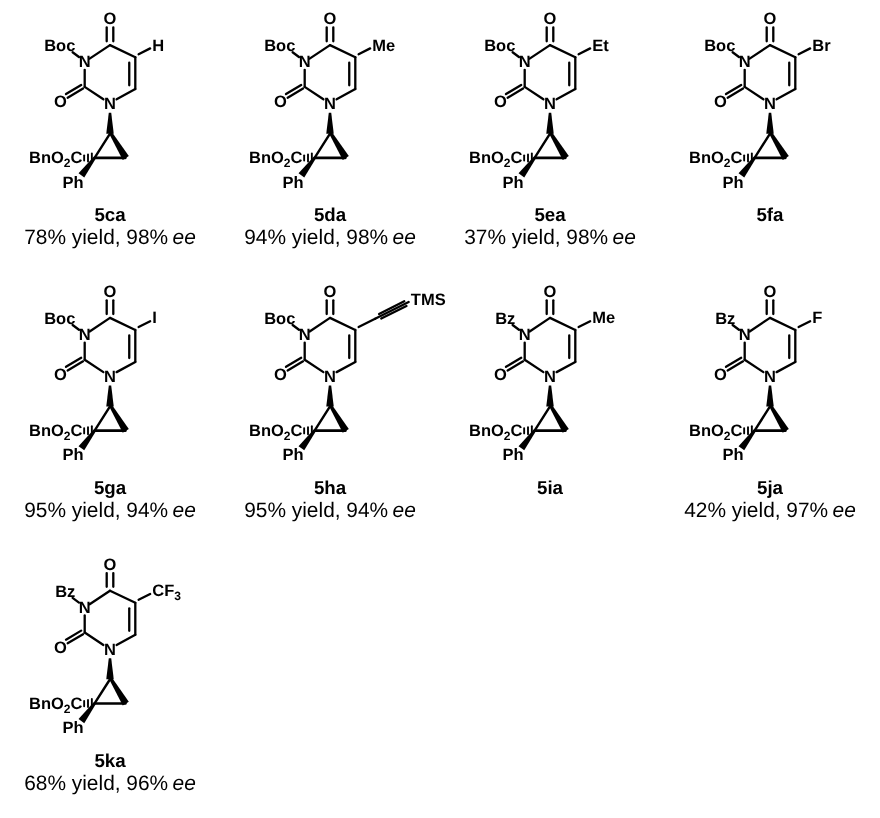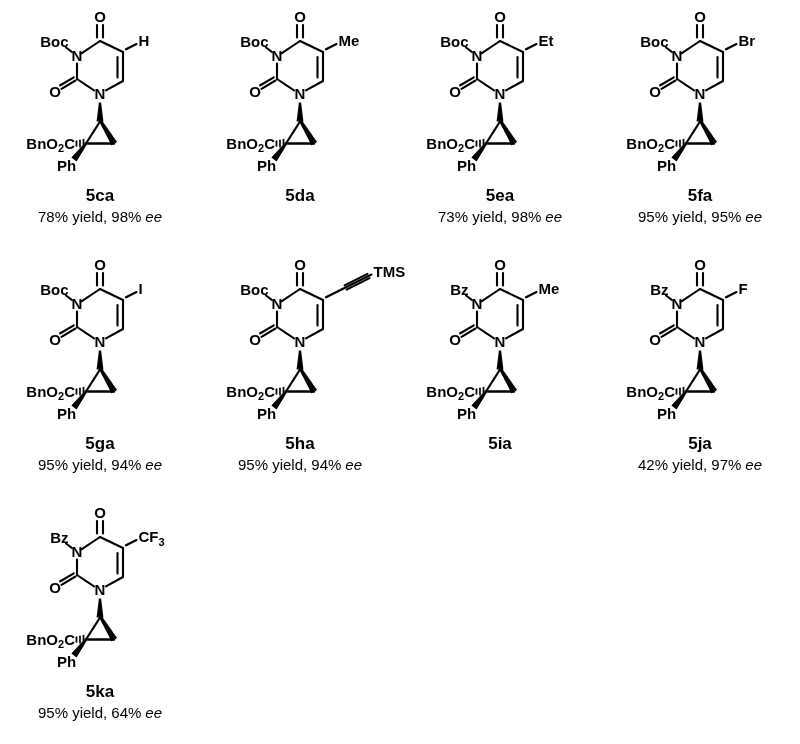--- a/index.html
+++ b/index.html
@@ -30,21 +30,21 @@
   }
   svg.structure .sub{font-size:11px;}
   .cmpd-label{
     font-size:17px;
     font-weight:bold;
     text-align:right;
     margin-top:4px;
     line-height:20px;
   }
   .cmpd-stats{
-    font-size:15px;
+    font-size:19px;
     line-height:21px;
     white-space:nowrap;
   }
   .cmpd-stats .ee{font-style:italic;margin-left:4px;}
 </style>
 </head>
 <body>
 
 <div class="grid">
   <div class="card">
@@ -175,20 +175,23 @@
         <line class="thin" x1="76.5" y1="137.2" x2="76.5" y2="142"></line>
       </g>
 
       <text x="75" y="144.5" text-anchor="end"><tspan>BnO</tspan><tspan class="sub" dy="3.5">2</tspan><tspan dy="-3.5">C</tspan></text>
 
       <polygon points="85,138.7 87,140.3 76.6,157.4 71.4,153.6"></polygon>
       <text x="66.5" y="166.5" text-anchor="middle">Ph</text>
     </svg>
 
     <div class="cmpd-label">5da</div>
+    <div class="cmpd-stats">
+      <span>94% yield, 98%</span><span class="ee">ee</span>
+    </div>
   </div>
 
   <div class="card">
     <svg class="structure" width="200" height="178" viewBox="0 0 200 178" xmlns="http://www.w3.org/2000/svg">
 
       <g>
         <line x1="100" y1="37" x2="123" y2="48"></line>
         <line x1="123" y1="48" x2="123" y2="77"></line>
         <line x1="117.5" y1="53" x2="117.5" y2="73.5"></line>
         <line x1="123" y1="77" x2="106" y2="86.3"></line>
@@ -243,21 +246,21 @@
       </g>
 
       <text x="75" y="144.5" text-anchor="end"><tspan>BnO</tspan><tspan class="sub" dy="3.5">2</tspan><tspan dy="-3.5">C</tspan></text>
 
       <polygon points="85,138.7 87,140.3 76.6,157.4 71.4,153.6"></polygon>
       <text x="66.5" y="166.5" text-anchor="middle">Ph</text>
     </svg>
 
     <div class="cmpd-label">5ea</div>
     <div class="cmpd-stats">
-      <span>73% yield, 98%</span><span class="ee">ee</span>
+      <span>37% yield, 98%</span><span class="ee">ee</span>
     </div>
   </div>
 
   <div class="card">
     <svg class="structure" width="200" height="178" viewBox="0 0 200 178" xmlns="http://www.w3.org/2000/svg">
 
       <g>
         <line x1="100" y1="37" x2="123" y2="48"></line>
         <line x1="123" y1="48" x2="123" y2="77"></line>
         <line x1="117.5" y1="53" x2="117.5" y2="73.5"></line>
@@ -312,23 +315,20 @@
         <line class="thin" x1="76.5" y1="137.2" x2="76.5" y2="142"></line>
       </g>
 
       <text x="75" y="144.5" text-anchor="end"><tspan>BnO</tspan><tspan class="sub" dy="3.5">2</tspan><tspan dy="-3.5">C</tspan></text>
 
       <polygon points="85,138.7 87,140.3 76.6,157.4 71.4,153.6"></polygon>
       <text x="66.5" y="166.5" text-anchor="middle">Ph</text>
     </svg>
 
     <div class="cmpd-label">5fa</div>
-    <div class="cmpd-stats">
-      <span>95% yield, 95%</span><span class="ee">ee</span>
-    </div>
   </div>
 
   <div class="card">
     <svg class="structure" width="200" height="178" viewBox="0 0 200 178" xmlns="http://www.w3.org/2000/svg">
 
       <g>
         <line x1="100" y1="37" x2="123" y2="48"></line>
         <line x1="123" y1="48" x2="123" y2="77"></line>
         <line x1="117.5" y1="53" x2="117.5" y2="73.5"></line>
         <line x1="123" y1="77" x2="106" y2="86.3"></line>
@@ -660,16 +660,16 @@
       </g>
 
       <text x="75" y="144.5" text-anchor="end"><tspan>BnO</tspan><tspan class="sub" dy="3.5">2</tspan><tspan dy="-3.5">C</tspan></text>
 
       <polygon points="85,138.7 87,140.3 76.6,157.4 71.4,153.6"></polygon>
       <text x="66.5" y="166.5" text-anchor="middle">Ph</text>
     </svg>
 
     <div class="cmpd-label">5ka</div>
     <div class="cmpd-stats">
-      <span>95% yield, 64%</span><span class="ee">ee</span>
+      <span>68% yield, 96%</span><span class="ee">ee</span>
     </div>
   </div>
 </div>
 
 </body></html>

